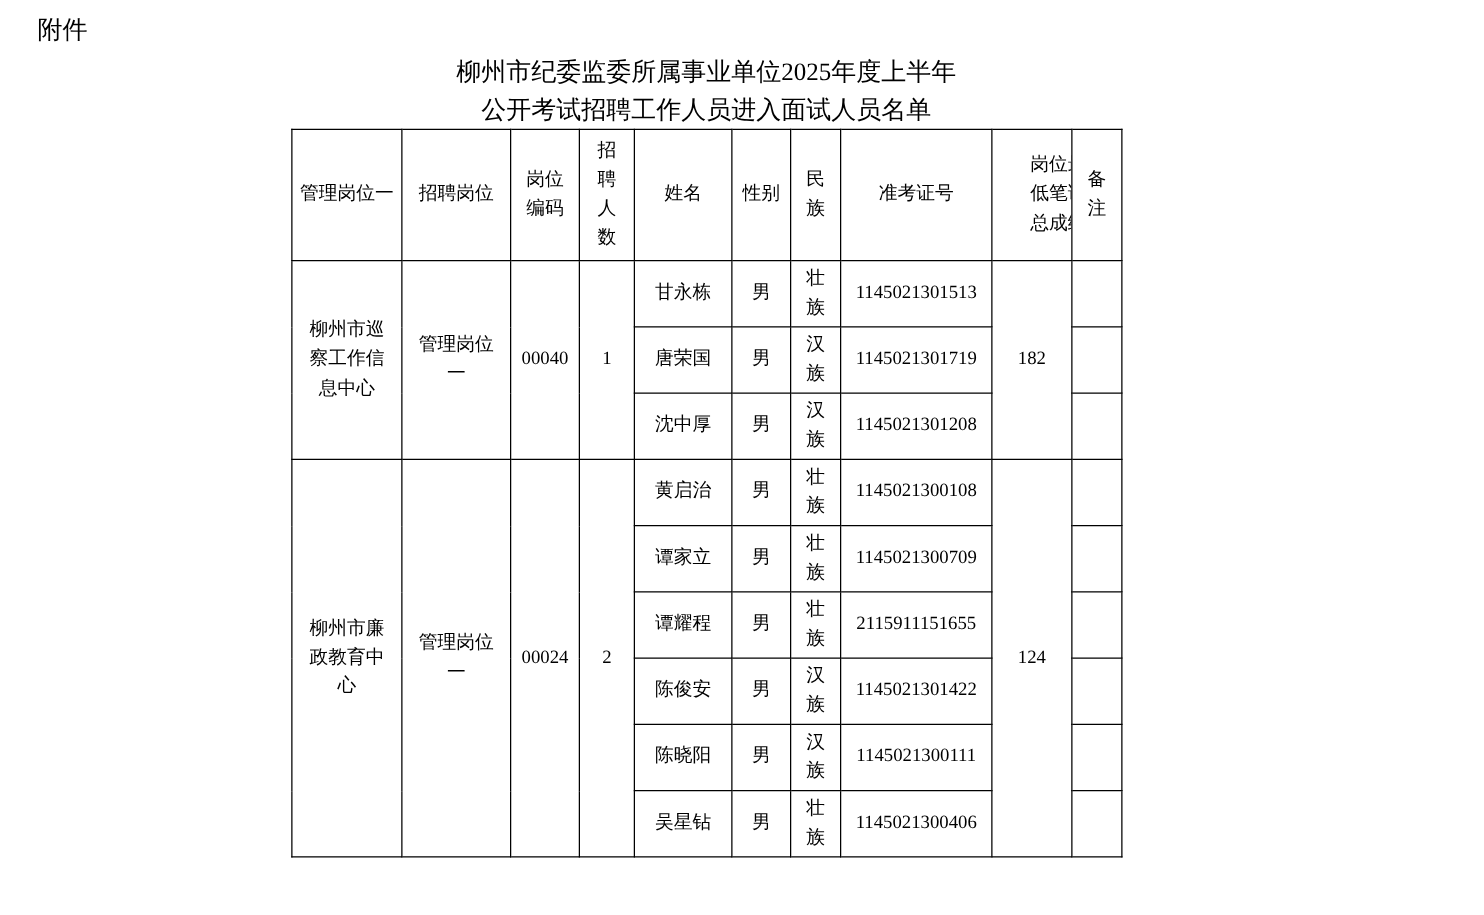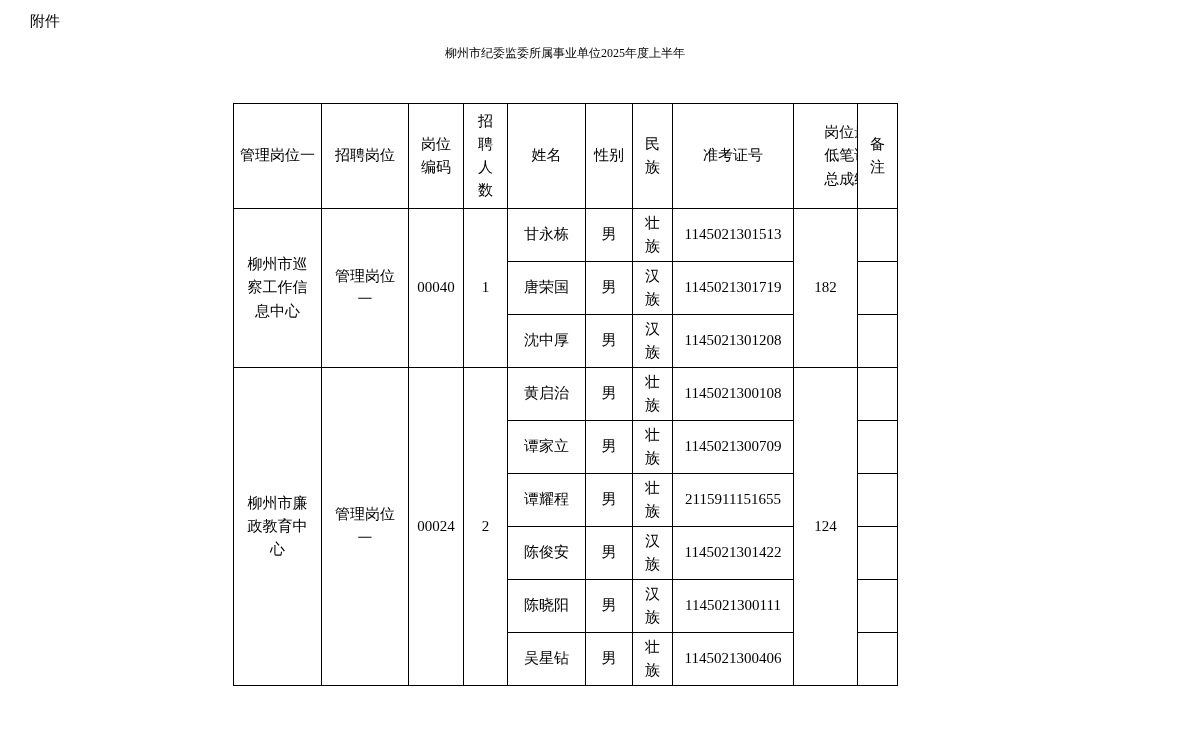--- a/index.html
+++ b/index.html
@@ -13,30 +13,30 @@
     position: relative;
     width: 1187px;
     height: 732px;
     background: #ffffff;
     overflow: hidden;
   }
   .attachment {
     position: absolute;
     left: 30px;
     top: 12px;
-    font-size: 15px;
+    font-size: 20px;
     line-height: 1.2;
     font-family: Liberation Serif, serif;
   }
   .title-line {
     position: absolute;
     left: 233px;
     width: 664px;
     text-align: center;
-    font-size: 12px;
+    font-size: 20px;
     line-height: 1.2;
     white-space: nowrap;
   }
   .title-1 { top: 46px; }
   .title-2 { top: 76px; }
   table.roster {
     position: absolute;
     left: 233px;
     top: 103px;
     width: 664px;
@@ -75,20 +75,21 @@
   col.c7 { width: 121px; }
   col.c8 { width: 64px; }
   col.c9 { width: 40px; }
 </style>
 </head>
 <body>
 
 <div class="page">
   <div class="attachment">附件</div>
   <div class="title-line title-1">柳州市纪委监委所属事业单位2025年度上半年</div>
+  <div class="title-line title-2">公开考试招聘工作人员进入面试人员名单</div>
 
   <table class="roster">
     <colgroup>
       <col class="c0">
         <col class="c1">
         <col class="c2">
         <col class="c3">
         <col class="c4">
       <col class="c5">
         <col class="c6">

